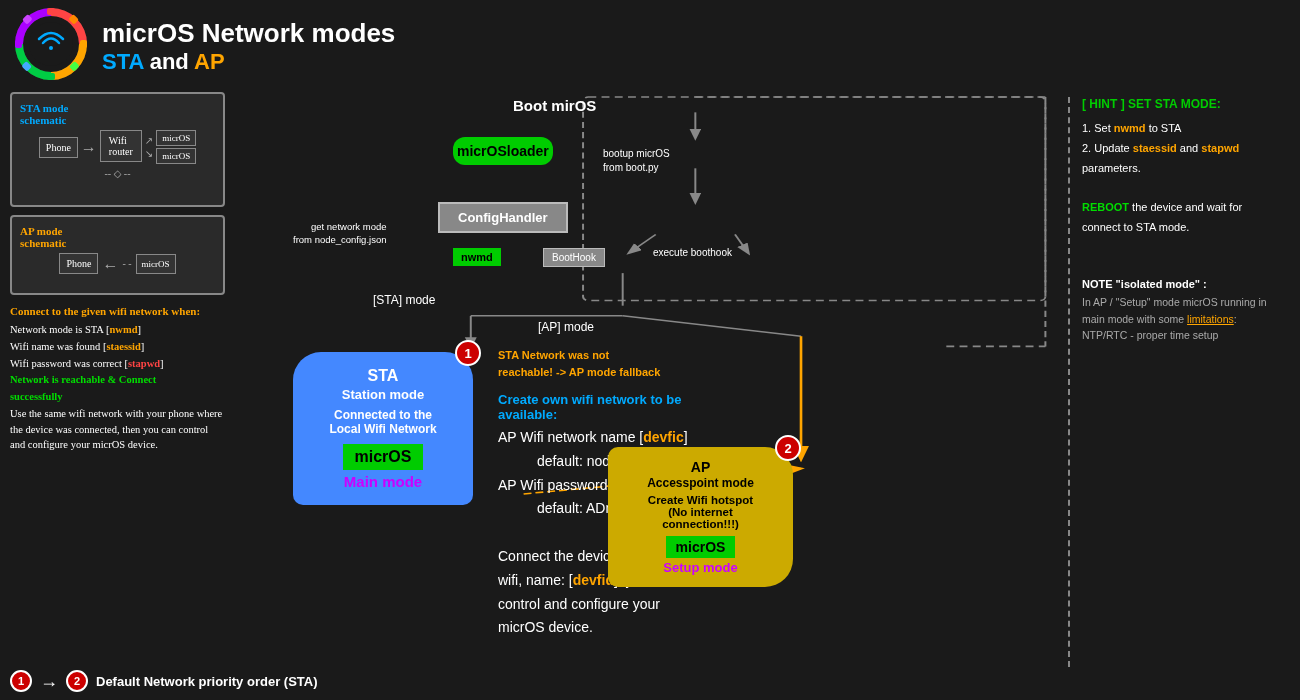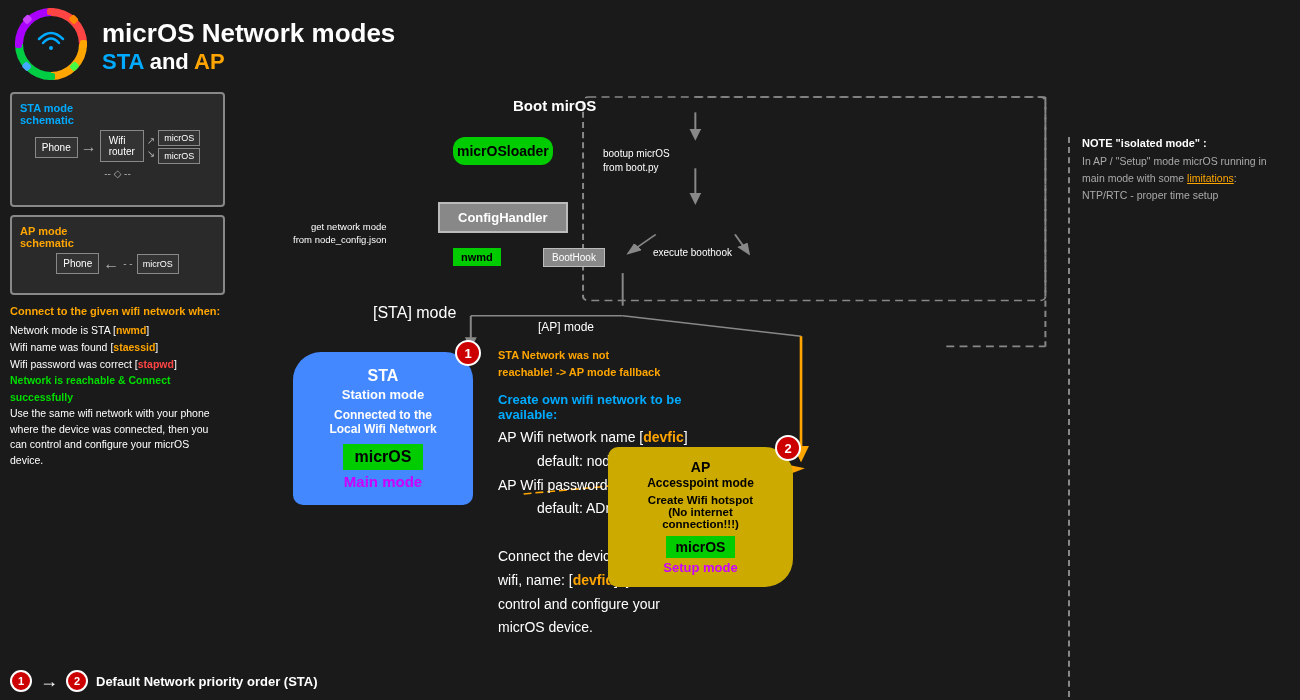--- a/index.html
+++ b/index.html
@@ -47,21 +47,21 @@
   <div>
     <div style="font-size:26px; font-weight:bold; color:#fff;">micrOS Network modes</div>
     <div style="font-size:22px; font-weight:bold;">
       <span style="color:#00aaff;">STA</span><span style="color:#fff;"> and </span><span style="color:#ffa500;">AP</span>
     </div>
   </div>
 </div>
 
 <div style="display:flex; padding: 0 10px; gap:8px; height:580px; position:relative;">
 
-  <div style="width:215px; flex-shrink:0;">
+  <div style="width:215px; flex-shrink:0;font-family:Liberation Serif, serif;">
 
     <div style="border:2px solid #888; border-radius:4px; padding:8px; margin-bottom:8px; background:#2a2a2a; height:115px;">
       <div style="color:#00aaff; font-size:11px; font-weight:bold; margin-bottom:4px;">STA mode<br>schematic</div>
       <div style="display:flex; align-items:center; justify-content:center; gap:3px; flex-wrap:wrap;">
         <div style="border:1px solid #888; padding:4px 6px; font-size:10px; background:#333; color:#fff;">Phone</div>
         <div style="font-size:16px; color:#aaa;">→</div>
         <div style="position:relative; display:flex; flex-direction:column; align-items:flex-end;">
           <div style="border:1px solid #888; padding:4px 8px; font-size:10px; background:#333; color:#fff; margin-bottom:2px;">Wifi<br>router</div>
         </div>
         <div style="display:flex; flex-direction:column; gap:2px;">
@@ -152,21 +152,21 @@
     <div style="position:absolute; top:110px; left:205px; background:#888; border:2px solid #bbb; padding:6px 18px; font-size:13px; color:#fff; font-weight:bold;">ConfigHandler</div>
 
     <div style="position:absolute; top:156px; left:220px; background:#00cc00; padding:3px 8px; font-size:11px; color:#000; font-weight:bold;">nwmd</div>
 
     <div style="position:absolute; top:156px; left:310px; background:#888; border:1px solid #bbb; padding:3px 8px; font-size:10px; color:#fff;">BootHook</div>
 
     <div style="position:absolute; top:155px; left:420px; font-size:10px; color:#fff;">execute boothook</div>
 
     <div style="position:absolute; top:128px; left:60px; font-size:9.5px; color:#fff; text-align:right; line-height:1.4;">get network mode<br>from node_config.json</div>
 
-    <div style="position:absolute; top:212px; left:140px; font-size:16px; color:#fff;">[STA] mode</div>
+    <div style="position:absolute; top:201px; left:140px; font-size:12px; color:#fff;">[STA] mode</div>
 
     <div style="position:absolute; top:228px; left:305px; font-size:12px; color:#fff;">[AP] mode</div>
 
     <div style="position:absolute; top:260px; left:60px; background:#4488ff; border-radius:28px 28px 10px 10px; width:180px; padding:15px 10px; text-align:center; position:absolute;">
       <div style="position:absolute; top:-12px; right:-8px; width:26px; height:26px; background:#cc0000; border-radius:50%; border:2px solid #fff; display:flex; align-items:center; justify-content:center; font-size:13px; font-weight:bold; color:#fff;">1</div>
       <div style="font-size:16px; font-weight:bold; color:#fff; margin-bottom:2px;">STA</div>
       <div style="font-size:13px; font-weight:bold; color:#fff; margin-bottom:6px;">Station mode</div>
       <div style="font-size:12px; font-weight:bold; color:#fff; margin-bottom:8px;">Connected to the<br>Local Wifi Network</div>
       <div style="background:#00cc00; padding:4px 12px; display:inline-block; font-size:16px; color:#000; font-weight:bold; margin-bottom:3px;">micrOS</div>
       <div style="color:#cc00ff; font-weight:bold; font-size:15px;">Main mode</div>
@@ -192,20 +192,29 @@
       <div style="background:#00cc00; padding:3px 10px; display:inline-block; font-size:14px; color:#000; font-weight:bold; margin-bottom:2px;">micrOS</div>
       <div style="color:#cc00ff; font-weight:bold; font-size:13px;">Setup mode</div>
     </div>
 
   </div>
 
   <div style="width:230px; flex-shrink:0; padding:5px 8px;">
 
     <div style="border-left:2px dashed #888; padding-left:12px; height:100%;">
 
+      <div style="margin-bottom:20px;">
+        <div style="color:#00cc00; font-size:12px; font-weight:bold; margin-bottom:8px;">[ HINT ] SET STA MODE:</div>
+        <div style="font-size:11px; color:#fff; line-height:1.8;">
+          1. Set <span style="color:#ffa500; font-weight:bold;">nwmd</span> to STA<br>
+          2. Update <span style="color:#ffa500; font-weight:bold;">staessid</span> and <span style="color:#ffa500; font-weight:bold;">stapwd</span><br>
+          parameters.<br><br>
+          <span style="color:#00dd00; font-weight:bold;">REBOOT</span> the device and wait for connect to STA mode.
+        </div>
+      </div>
 
       <div style="margin-top:40px;">
         <div style="color:#fff; font-size:11px; font-weight:bold; margin-bottom:4px;">NOTE "isolated mode" :</div>
         <div style="font-size:10.5px; color:#aaa; line-height:1.6;">
           In AP / "Setup" mode micrOS running in main mode with some 
           <span style="color:#ffa500; text-decoration:underline;">limitations</span>:<br>
           NTP/RTC - proper time setup
         </div>
       </div>
     </div>

